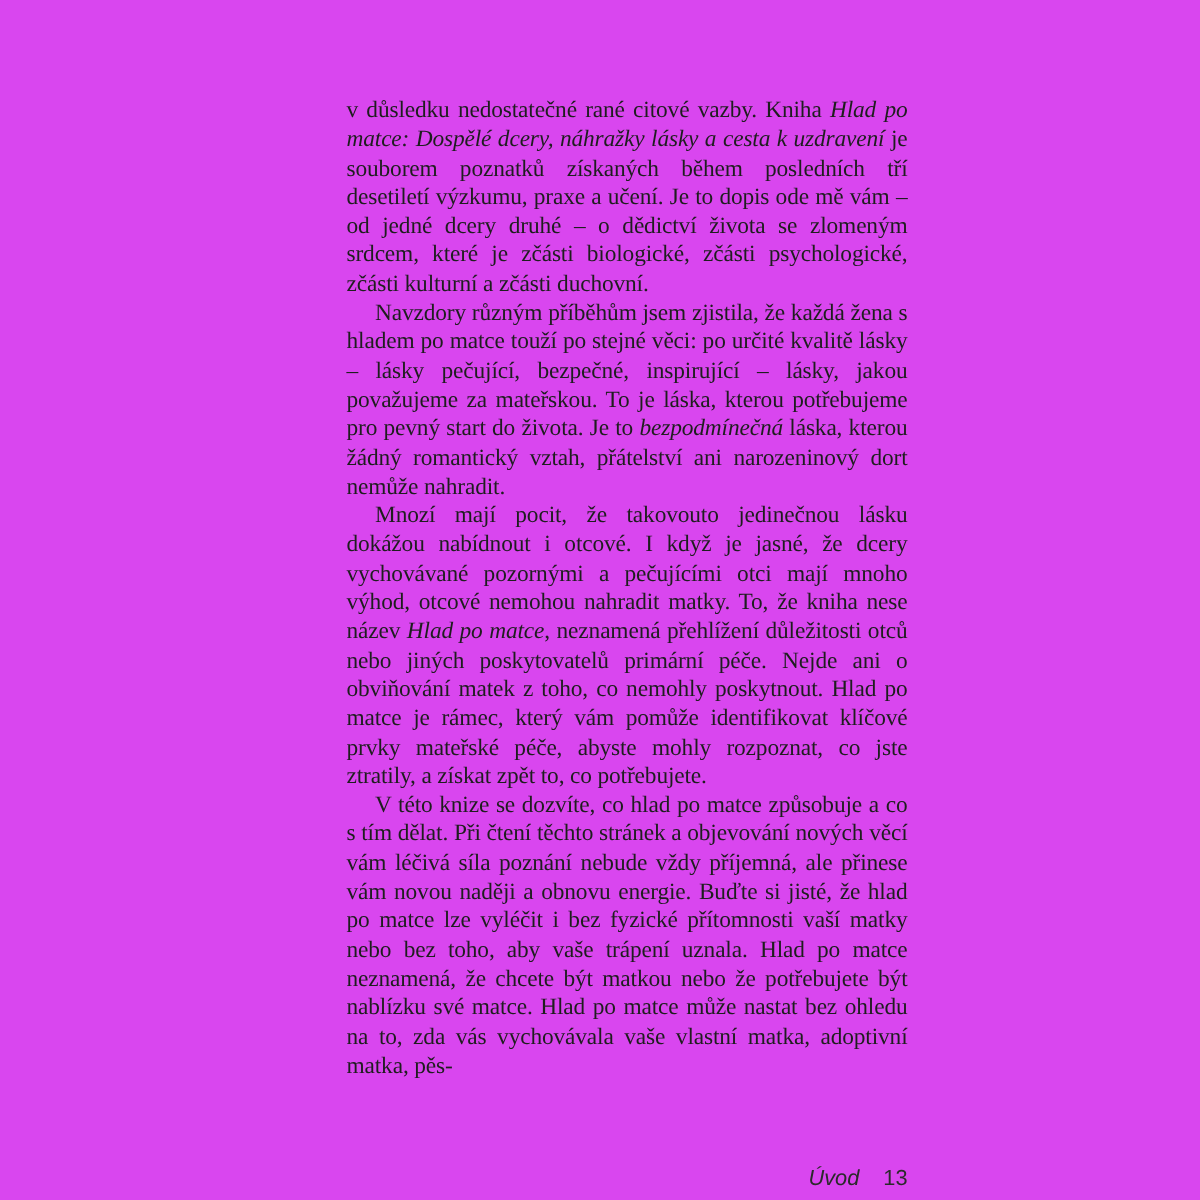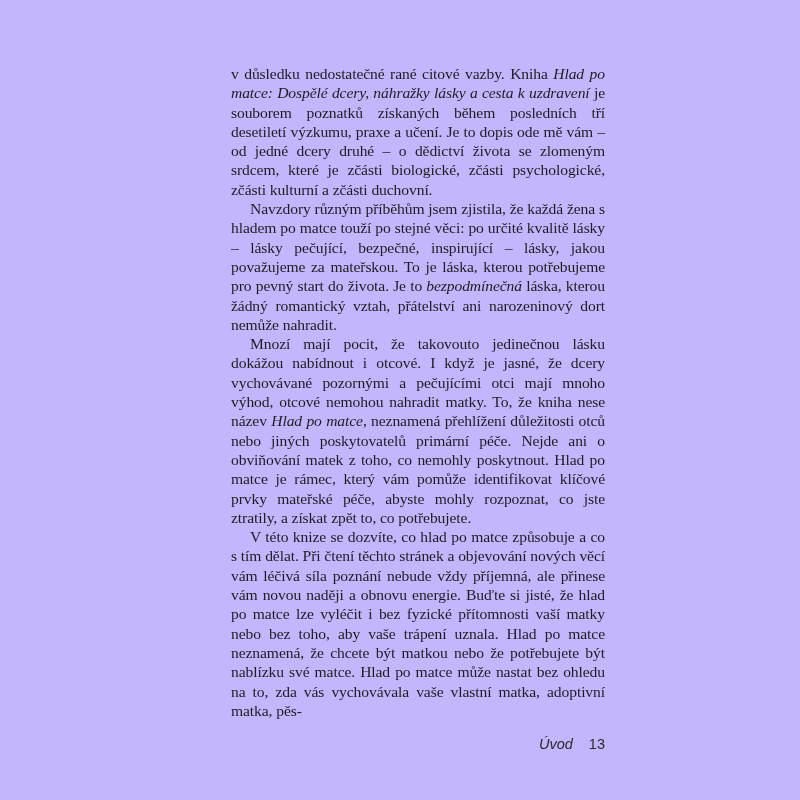--- a/index.html
+++ b/index.html
@@ -4,21 +4,21 @@
 <style>
   html, body {
     margin: 0;
     padding: 0;
     background: #ffffff;
   }
   .page {
     position: relative;
     width: 800px;
     height: 800px;
-    background: #c4b5fd;
+    background: #d946ef;
     overflow: hidden;
   }
   .text-column {
     position: absolute;
     left: 231px;
     top: 64px;
     width: 374px;
     font-family: "Liberation Serif", "DejaVu Serif", serif;
     font-size: 15.6px;
     line-height: 19.3px;
@@ -34,21 +34,21 @@
   }
   .text-column p.indent {
     text-indent: 19px;
   }
   .text-column em {
     font-style: italic;
   }
   .page-footer {
     position: absolute;
     left: 231px;
-    top: 736px;
+    top: 778px;
     width: 374px;
     text-align: right;
     font-family: "Liberation Sans", sans-serif;
     font-size: 14.5px;
     color: #2a2a2a;
     white-space: nowrap;
   }
   .footer-section {
     font-style: italic;
   }

